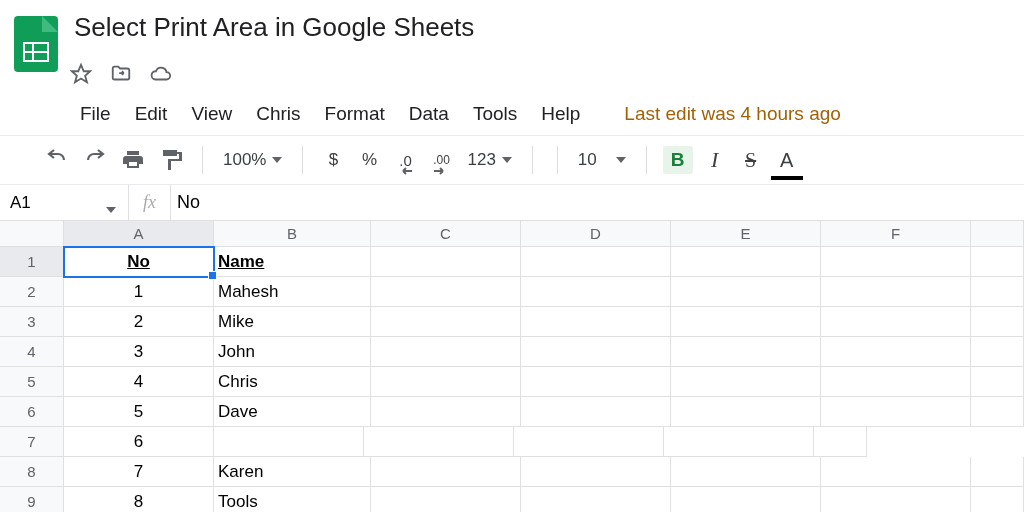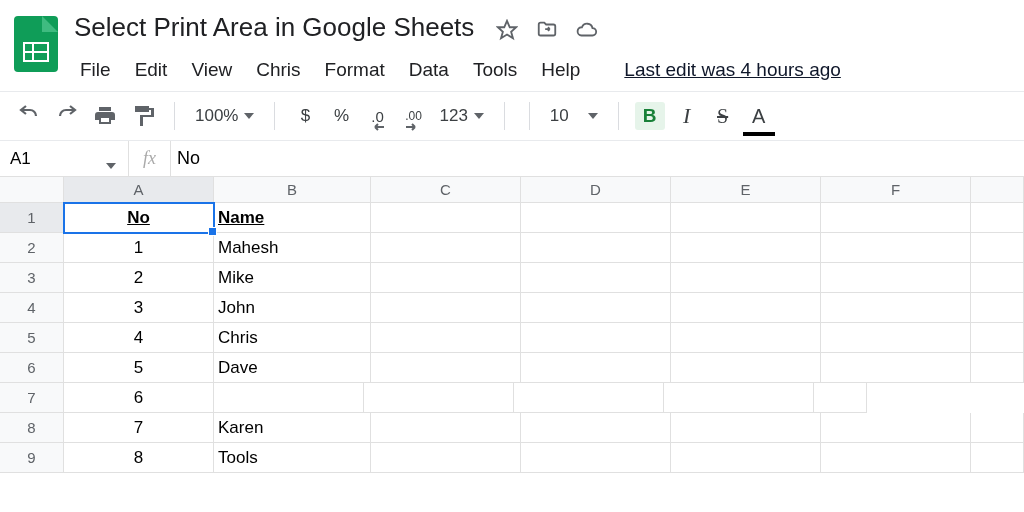--- a/index.html
+++ b/index.html
@@ -9,33 +9,33 @@
     .header { display: flex; align-items: flex-start; padding: 8px 10px 0 10px; }
     .logo-wrap { padding: 8px 12px 0 4px; }
     .logo { width: 44px; height: 56px; position: relative; }
     .logo-body { width: 44px; height: 56px; background: #0f9d58; border-radius: 4px; position: absolute; }
     .logo-fold { width: 16px; height: 16px; background: #3fbb80; position: absolute; right: 0; top: 0; border-radius: 0 4px 0 0; clip-path: polygon(0 0, 100% 100%, 0 100%); }
     .logo-grid { position: absolute; bottom: 10px; left: 9px; width: 26px; height: 20px; border: 2px solid #fff; }
     .logo-grid::before { content: ""; position: absolute; left: 0; right: 0; top: 50%; height: 2px; margin-top:-1px; background: #fff; }
     .logo-grid::after { content: ""; position: absolute; top: 0; bottom: 0; left: 33%; width: 2px; background: #fff; }
     
     .title-block { flex: 1; padding-top: 2px; }
-    .title-row { display: flex; align-items: flex-end; gap: 18px; }
+    .title-row { display: flex; align-items: flex-start; gap: 18px; flex-direction: column; }
     .doc-title { font-size: 26px; color: #202124; padding: 2px 4px; }
     .title-icons { display: flex; gap: 18px; align-items: center; color: #5f6368; }
     .title-icons svg { width: 22px; height: 22px; }
     
     .menu-row { display: flex; align-items: center; gap: 4px; margin-top: 10px; font-size: 19px; color: #202124; }
     .menu-row span { padding: 4px 10px; cursor: pointer; }
-    .last-edit { color: #0f172a; text-decoration: underline; margin-left: 20px; }
+    .last-edit { color: #a16207; margin-left: 20px; }
     
     .divider { border-top: 1px solid #e8eaed; margin-top: 6px; }
     
     
-    .toolbar { display: flex; align-items: center; padding: 10px 14px; gap: 8px; font-size: 17px; color: #3c4043; }
+    .toolbar { display: flex; align-items: center; padding: 10px 14px; gap: 8px; font-size: 17px; color: #3c4043; margin-left: 28px; }
     .tb-sep { width: 1px; height: 28px; background: #dadce0; margin: 0 8px; }
     .tb-btn { display: flex; align-items: center; justify-content: center; min-width: 28px; height: 28px; cursor: pointer; padding: 0 3px; }
     .tb-btn svg { width: 24px; height: 24px; }
     .tb-dd { display: flex; align-items: center; gap: 6px; padding: 0 4px; cursor: pointer; }
     .caret { width: 0; height: 0; border-left: 5px solid transparent; border-right: 5px solid transparent; border-top: 6px solid #5f6368; }
     .bold-sel { background: #e6f4ea; color: #188038; font-weight: bold; padding: 4px 8px; border-radius: 3px; font-size:19px;}
     .italic { font-style: italic; font-family: 'Times New Roman', serif; font-size: 22px;}
     .strike { text-decoration: line-through; font-family: 'Times New Roman', serif; font-size:20px;}
     .txtcolor { position: relative; font-size:20px;}
     .txtcolor::after { content: ""; position: absolute; left: -2px; right: -2px; bottom: -6px; height: 4px; background: #000; }

